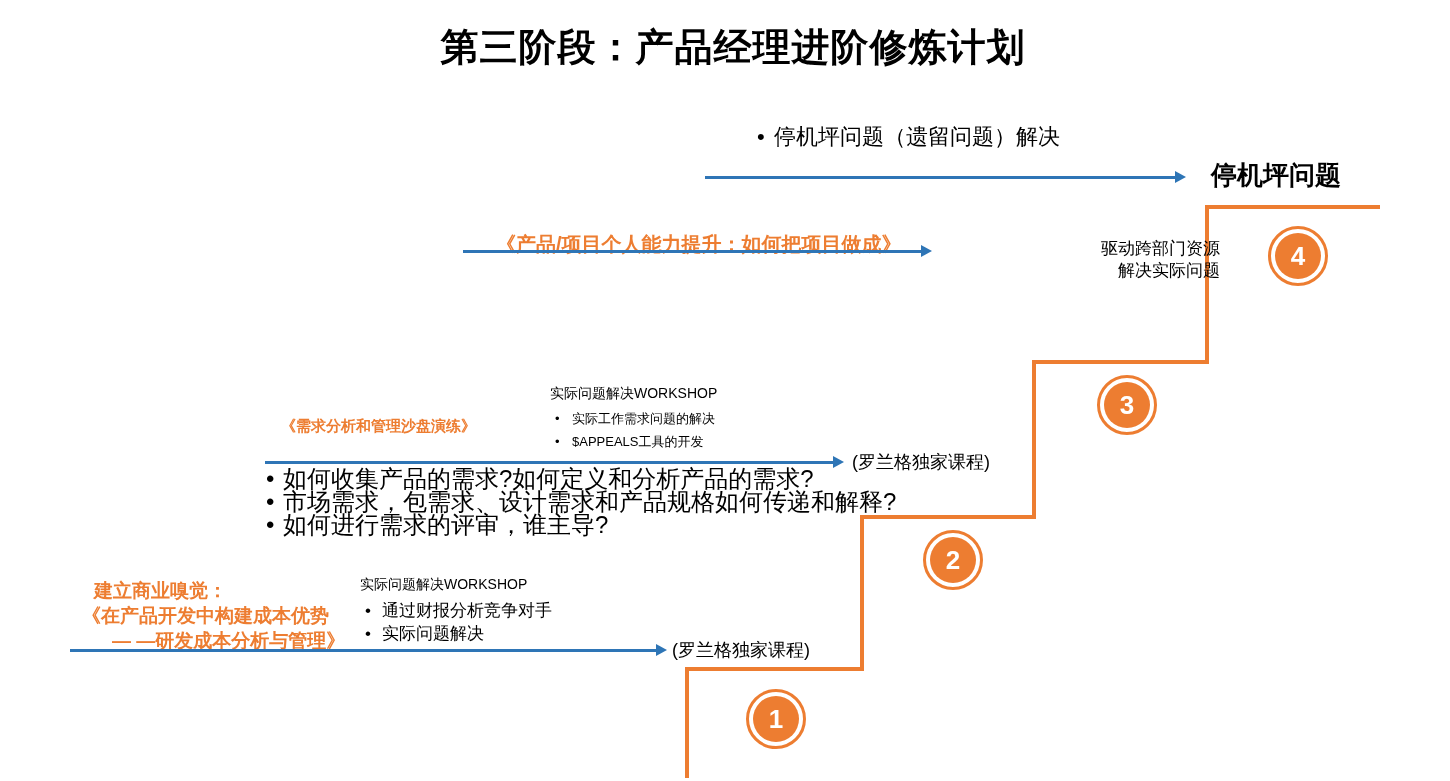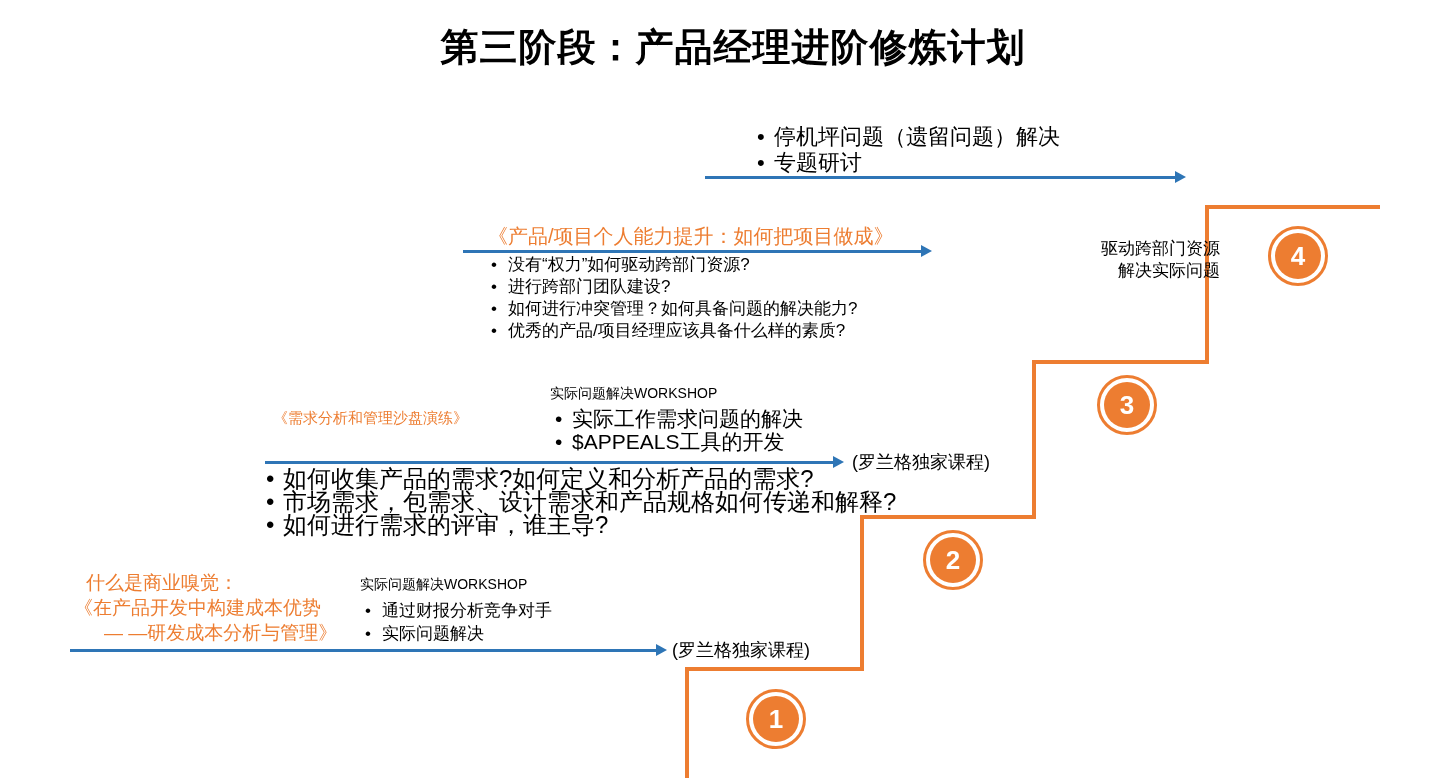--- a/index.html
+++ b/index.html
@@ -30,28 +30,28 @@
   .blist li::before{content:'•';position:absolute;left:3px;}
 
   .s4-bullets{left:754px;top:115px;font-size:22px;line-height:26px;margin-top:9px;}
   .s3-bullets{left:488px;top:254px;font-size:17px;line-height:22px;}
   .s2-bullets{left:263px;top:467px;font-size:24px;line-height:23px;}
   .s1-bullets{left:128px;top:652px;font-size:18px;line-height:24px;}
 
   .ws-title{position:absolute;font-size:14px;}
   .s2-ws-title{left:550px;top:385px;}
   .s1-ws-title{left:360px;top:576px;}
-  .s2-ws-bullets{left:552px;top:407px;font-size:21px;line-height:23px;}
+  .s2-ws-bullets{left:552px;top:407px;font-size:13px;line-height:23px;}
   .s1-ws-bullets{left:362px;top:599px;font-size:17px;line-height:23px;}
 
   .course-label{position:absolute;font-size:18px;}
   .s2-course{left:852px;top:450px;}
   .s1-course{left:672px;top:638px;}
 
-  .heading{position:absolute;font-weight:400;color:var(--orange);margin:8px;}
+  .heading{position:absolute;font-weight:700;color:var(--orange);margin:16px;}
   .s3-heading{left:480px;top:215px;font-size:20px;}
   .s2-heading{left:265px;top:401px;font-size:15px;}
   .s1-heading{left:66px;top:562px;font-size:19px;line-height:25px;}
   .s1-heading .l1{padding-left:12px;}
   .s1-heading .l3{padding-left:30px;}
 
   .side-label{position:absolute;left:1044px;top:238px;width:176px;text-align:right;
               font-size:17px;line-height:22px;}
   .result-title{position:absolute;left:1211px;top:158px;font-size:26px;font-weight:700;margin:0;}
 </style>
@@ -74,53 +74,47 @@
   </div>
   <div class="num-circle" style="left:1097px;top:375px">
     <span>3</span>
   </div>
   <div class="num-circle" style="left:1268px;top:226px">
     <span>4</span>
   </div>
 
   <ul class="blist s4-bullets">
       <li>停机坪问题（遗留问题）解决</li>
-      <li>专题研讨</li>
     </ul>
   <div class="arrow" style="left:705px;top:176px;width:470px"></div>
+  <p class="result-title">停机坪问题</p>
 
   <p class="heading s3-heading">《产品/项目个人能力提升：如何把项目做成》</p>
   <div class="arrow" style="left:463px;top:250px;width:458px"></div>
-  <ul class="blist s3-bullets">
-      <li>没有“权力”如何驱动跨部门资源?</li>
-      <li>进行跨部门团队建设?</li>
-      <li>如何进行冲突管理？如何具备问题的解决能力?</li>
-      <li>优秀的产品/项目经理应该具备什么样的素质?</li>
-    </ul>
   <div class="side-label">
     <div>驱动跨部门资源</div>
     <div>解决实际问题</div>
   </div>
 
   <p class="heading s2-heading">《需求分析和管理沙盘演练》</p>
   <div class="ws-title s2-ws-title">实际问题解决WORKSHOP</div>
   <ul class="blist s2-ws-bullets">
       <li>实际工作需求问题的解决</li>
       <li>$APPEALS工具的开发</li>
     </ul>
   <div class="arrow" style="left:265px;top:461px;width:568px"></div>
   <div class="course-label s2-course">(罗兰格独家课程)</div>
   <ul class="blist s2-bullets">
       <li>如何收集产品的需求?如何定义和分析产品的需求?</li>
       <li>市场需求，包需求、设计需求和产品规格如何传递和解释?</li>
       <li>如何进行需求的评审，谁主导?</li>
     </ul>
 
   <div class="heading s1-heading">
-    <div class="l1">什么是商业嗅觉：</div>
+    <div class="l1">建立商业嗅觉：</div>
     <div class="l2">《在产品开发中构建成本优势</div>
     <div class="l3">— —研发成本分析与管理》</div>
   </div>
   <div class="ws-title s1-ws-title">实际问题解决WORKSHOP</div>
   <ul class="blist s1-ws-bullets">
       <li>通过财报分析竞争对手</li>
       <li>实际问题解决</li>
     </ul>
   <div class="arrow" style="left:70px;top:649px;width:586px"></div>
   <div class="course-label s1-course">(罗兰格独家课程)</div>

